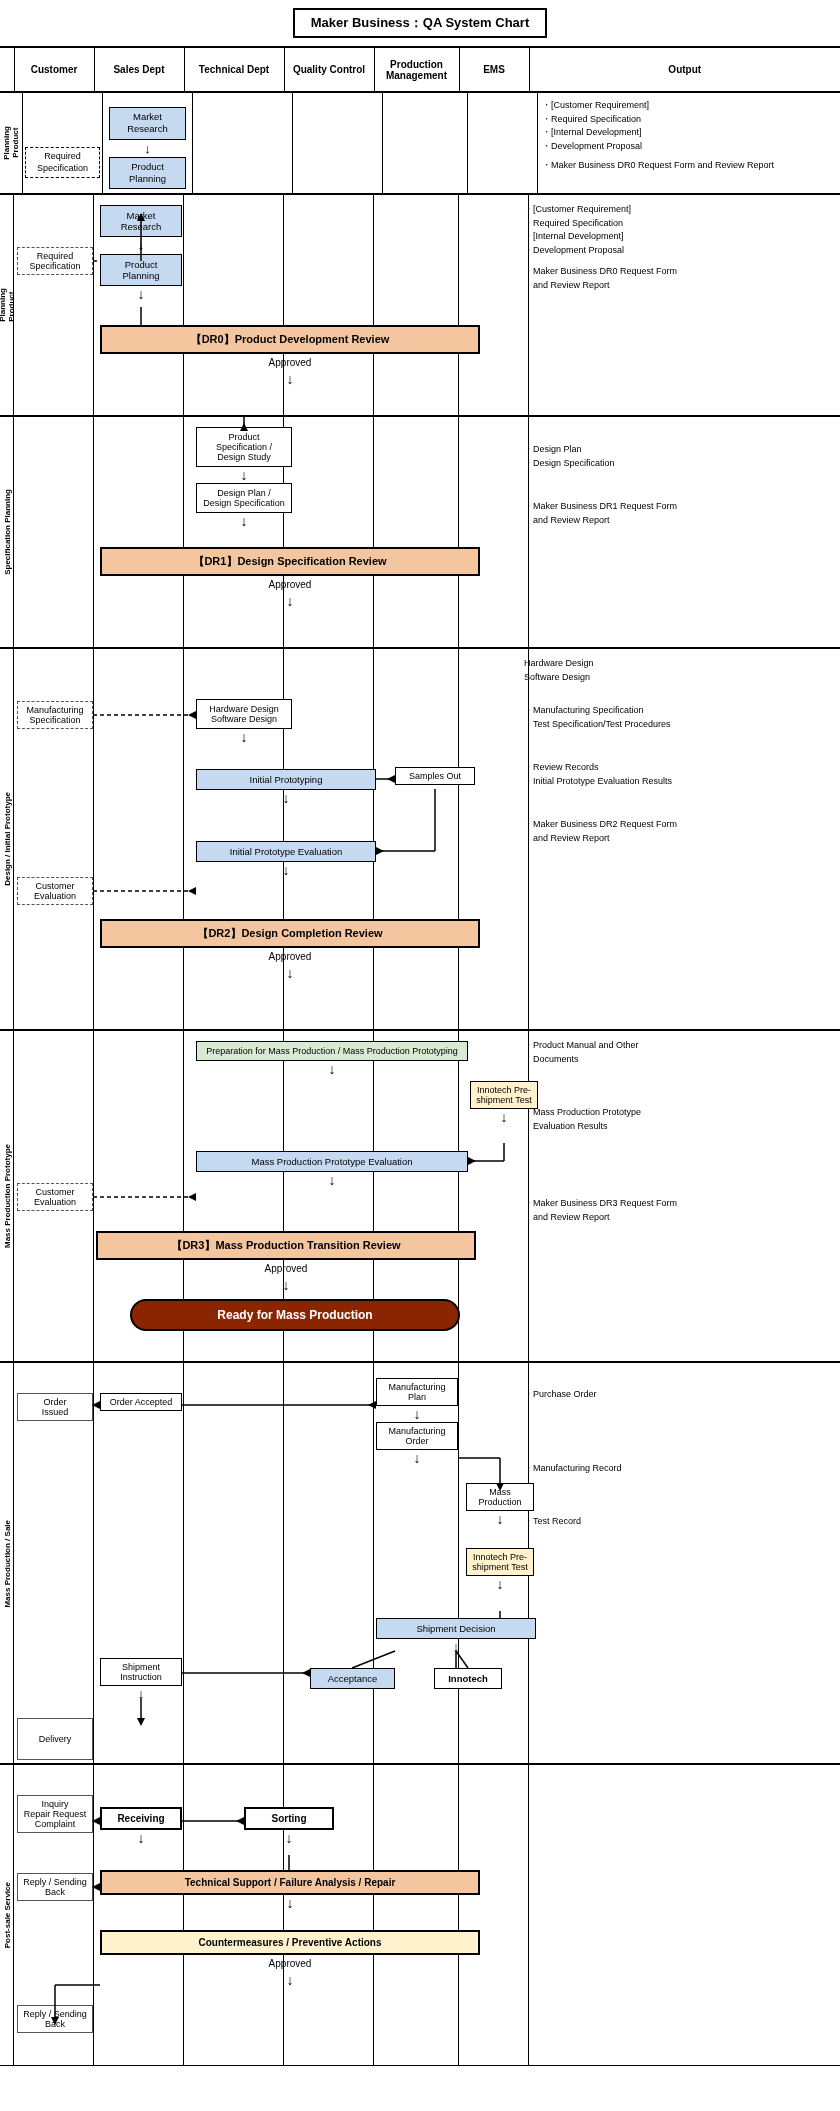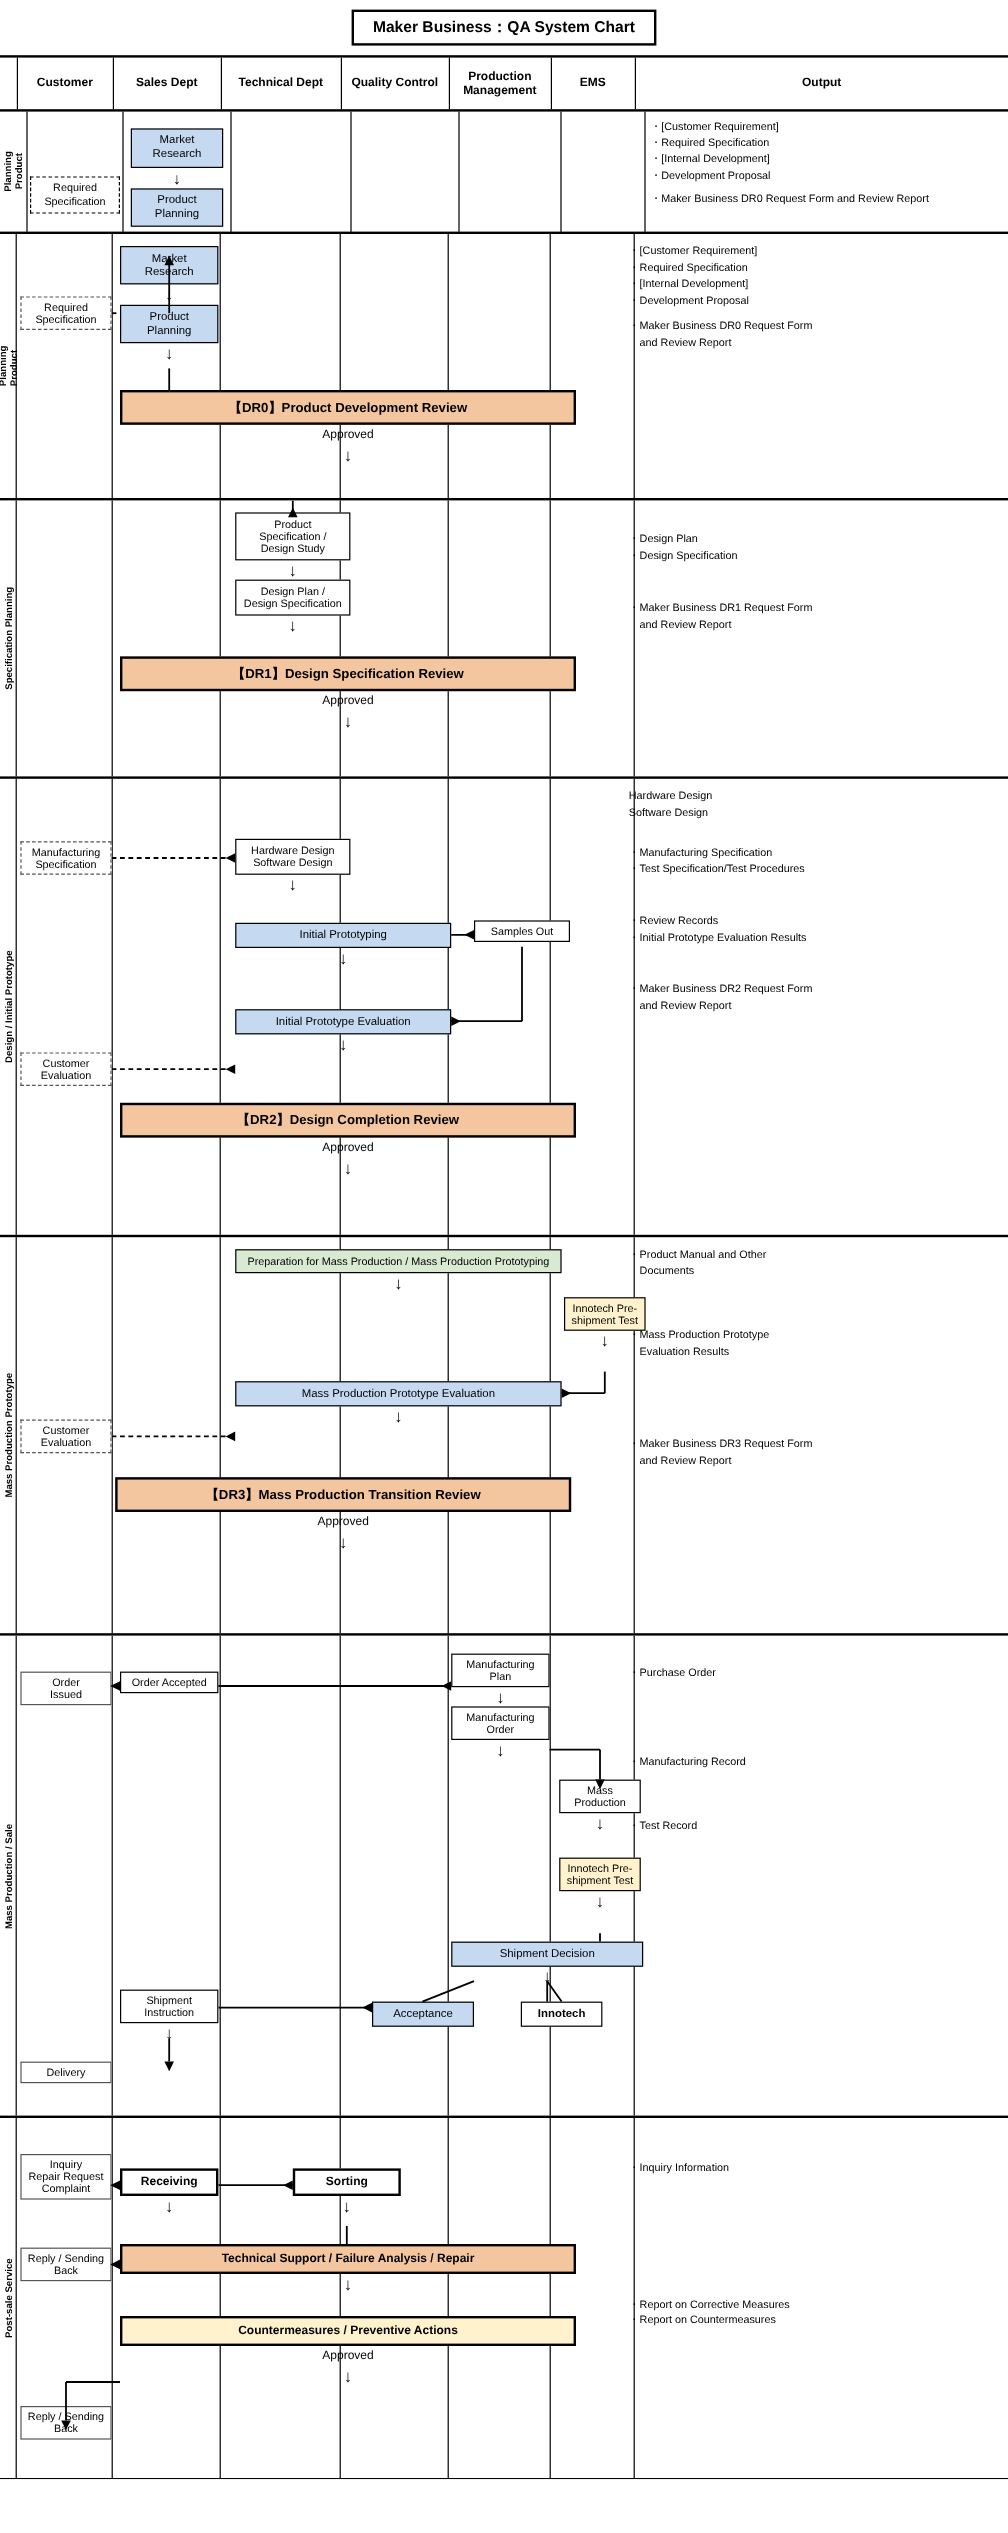--- a/index.html
+++ b/index.html
@@ -319,20 +319,23 @@
         <div style="position:absolute; left:17px; top:152px; width:76px;">
           <div style="border:1.5px dashed #555; padding:3px 4px; font-size:9px; text-align:center; background:#fff;">Customer Evaluation</div>
         </div>
 
         <div style="position:absolute; left:96px; top:200px; width:380px;">
           <div style="border:2px solid #000; padding:5px 8px; font-size:11px; text-align:center; background:#f4c6a0; font-weight:bold;">【DR3】Mass Production Transition Review</div>
           <div style="text-align:center; font-size:10px; padding:3px;">Approved</div>
           <div style="text-align:center; font-size:14px;">↓</div>
         </div>
 
+        <div style="position:absolute; left:130px; top:268px; width:330px;">
+          <div style="border:2px solid #000; padding:7px 10px; font-size:12px; font-weight:bold; text-align:center; background:#8b2500; color:#fff; border-radius:20px;">Ready for Mass Production</div>
+        </div>
 
         <svg style="position:absolute; top:0; left:0; width:100%; height:100%; pointer-events:none;">
 
           <line x1="504" y1="112" x2="504" y2="130" stroke="#000" stroke-width="1.5"></line>
           <line x1="468" y1="130" x2="504" y2="130" stroke="#000" stroke-width="1.5"></line>
           <polygon points="468,126 476,130 468,134" fill="#000"></polygon>
 
           <line x1="93" y1="166" x2="196" y2="166" stroke="#000" stroke-width="1.5" stroke-dasharray="4,3"></line>
           <polygon points="196,162 188,166 196,170" fill="#000"></polygon>
         </svg>
@@ -400,21 +403,21 @@
         <div style="position:absolute; left:434px; top:305px; width:68px;">
           <div style="border:1.5px solid #000; padding:4px 6px; font-size:9.5px; font-weight:bold; text-align:center; background:#fff;">Innotech</div>
         </div>
 
         <div style="position:absolute; left:100px; top:295px; width:82px;">
           <div style="border:1.5px solid #000; padding:3px 5px; font-size:9px; text-align:center; background:#fff;">Shipment Instruction</div>
           <div style="text-align:center; font-size:14px;">↓</div>
         </div>
 
         <div style="position:absolute; left:17px; top:355px; width:76px;">
-          <div style="border:1.5px solid #555; padding:3px 4px; font-size:9px; text-align:center; background:#fff;">Delivery</div>
+          <div style="border:1.5px solid #555; padding:15px 4px; font-size:9px; text-align:center; background:#fff;">Delivery</div>
         </div>
 
         <svg style="position:absolute; top:0; left:0; width:100%; height:100%; pointer-events:none;">
 
           <line x1="93" y1="42" x2="100" y2="42" stroke="#000" stroke-width="1.5"></line>
           <polygon points="100,38 92,42 100,46" fill="#000"></polygon>
 
           <line x1="182" y1="42" x2="376" y2="42" stroke="#000" stroke-width="1.5"></line>
           <polygon points="376,38 368,42 376,46" fill="#000"></polygon>
 
@@ -505,23 +508,18 @@
           <line x1="93" y1="122" x2="100" y2="122" stroke="#000" stroke-width="1.5" stroke-dasharray="4,3"></line>
           <polygon points="100,118 92,122 100,126" fill="#000"></polygon>
 
           <line x1="289" y1="90" x2="289" y2="105" stroke="#000" stroke-width="1.5"></line>
 
           <line x1="100" y1="220" x2="55" y2="220" stroke="#000" stroke-width="1.5"></line>
           <line x1="55" y1="220" x2="55" y2="252" stroke="#000" stroke-width="1.5"></line>
           <polygon points="51,252 55,260 59,252" fill="#000"></polygon>
         </svg>
 
-        <div style="position:absolute; left:524px; top:35px; width:316px; font-size:9px; line-height:1.5;">
-          <div>・Inquiry Information</div>
-          <div style="margin-top:100px;">・Report on Corrective Measures</div>
-          <div>・Report on Countermeasures</div>
-        </div>
       </div>
     </div>
 
   </div>
 
 </div>
 
 </body></html>

